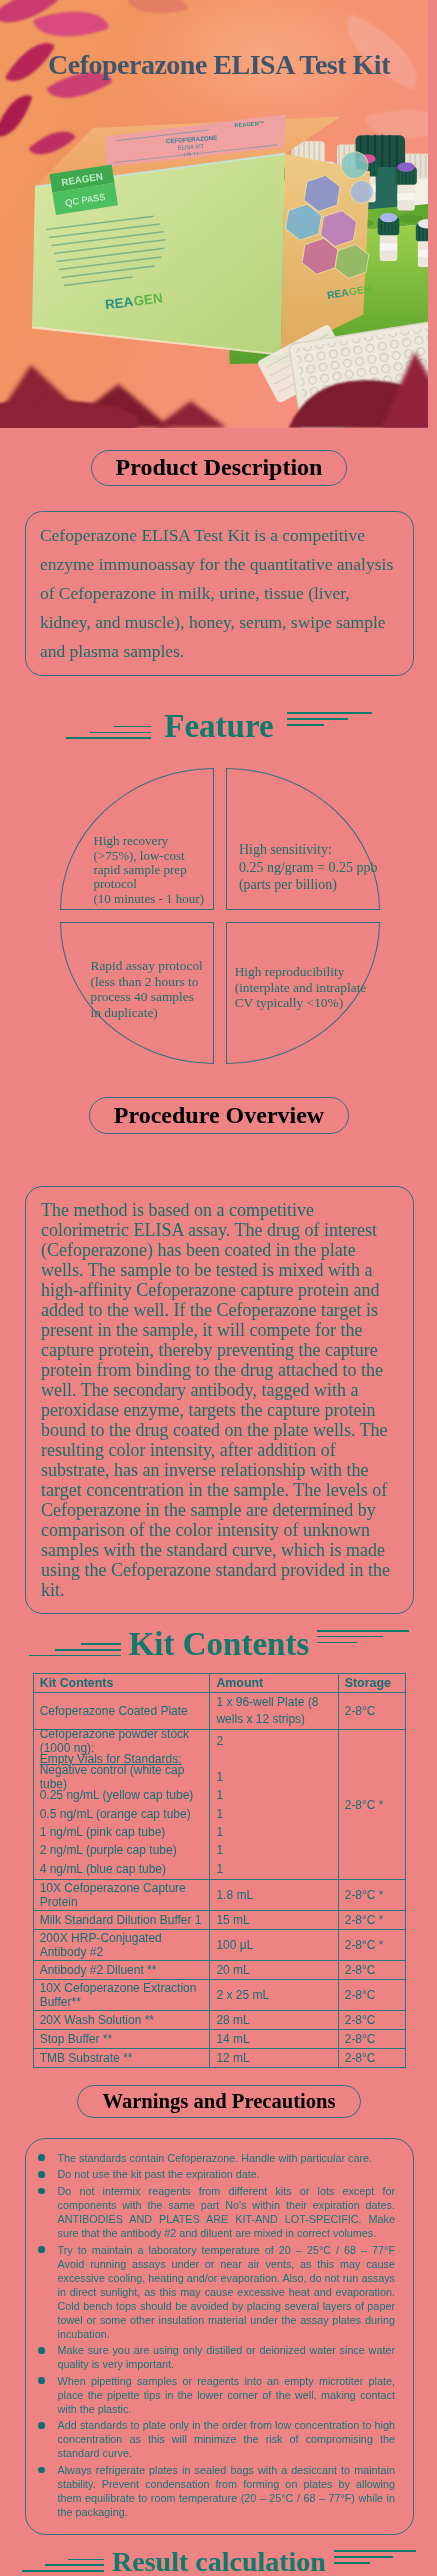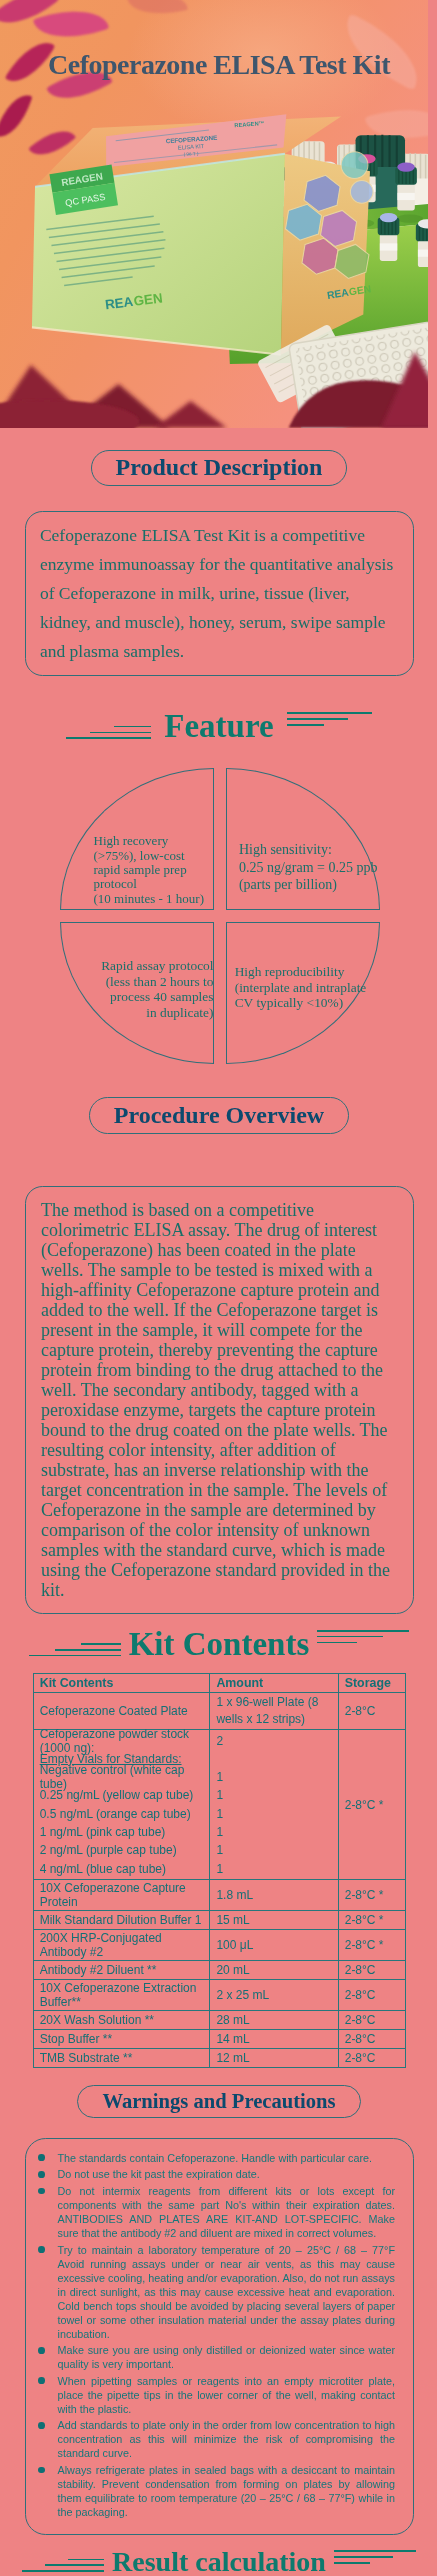--- a/index.html
+++ b/index.html
@@ -9,40 +9,40 @@
   .hero{position:relative;width:428px;height:428px;overflow:hidden;
         background:linear-gradient(118deg,#f09a5e 0%,#f1955f 22%,#f29267 42%,#f49272 60%,#f5917e 78%,#f69089 100%);}
   .hero-glow{position:absolute;left:129px;top:-31px;width:268px;height:170px;border-radius:50%;
              background:radial-gradient(closest-side,#f8b089aa,#f8b08900);}
   .leaf{position:absolute;border-radius:8% 100% 8% 100%;filter:blur(0.8px);}
   .hero-title{position:absolute;left:0;top:49px;width:438px;text-align:center;
               font-weight:bold;font-size:28px;letter-spacing:-0.5px;color:#3e566d;}
   .hero-svg{position:absolute;left:0;top:0;}
   
   .capsule{display:block;width:fit-content;margin:0 auto;padding:3.6px 24px;border:1.8px solid #2f6f7a;
-           border-radius:28px;color:#0c4a6e;font-weight:bold;white-space:nowrap;}
+           border-radius:28px;color:#000000;font-weight:bold;white-space:nowrap;}
   .heading-row{display:flex;align-items:center;justify-content:center;gap:8.2px;color:#0d7a6e;}
   .heading-row .ht{font-weight:bold;color:#0d7a6e;}
   .decor{display:flex;flex-direction:column;gap:4.1px;}
   .decor span{display:block;height:1.8px;background:#0d7a6e;}
   .decor.l{align-self:flex-end;margin-bottom:6.2px;align-items:flex-end;}
   .decor.r{align-self:flex-start;margin-top:4.1px;align-items:flex-start;}
   .textbox{box-sizing:border-box;width:389px;margin:0 auto;border:1.5px solid #2f6f7a;border-radius:17.5px;
            color:#186f68;}
   
   .quadrants{position:relative;width:319px;height:296px;margin:23px auto 0;}
   .q{position:absolute;width:154px;height:142px;border:1.5px solid #2f6f7a;box-sizing:border-box;}
   .q.tl{left:0;top:0;border-radius:100% 0 0 0;}
   .q.tr{left:166px;top:0;border-radius:0 100% 0 0;}
   .q.bl{left:0;top:154px;border-radius:0 0 0 100%;}
   .q.br{left:166px;top:154px;border-radius:0 0 100% 0;}
   .q p{position:absolute;margin:0;white-space:pre-line;color:#19706a;}
   .q.tl p{left:33px;bottom:3.1px;width:120px;font-size:13px;line-height:14.4px;}
   .q.tr p{left:12.4px;bottom:15.5px;width:142px;font-size:14px;line-height:17.5px;}
-  .q.bl p{left:30px;top:35px;width:123px;font-size:13.4px;line-height:15.5px;text-align:right;}
+  .q.bl p{left:30px;top:35px;width:123px;font-size:13.4px;line-height:15.5px;}
   .q.br p{left:8.2px;top:41px;width:145px;font-size:13.4px;line-height:15.5px;}
   
   table.kit{width:373px;margin:10.3px auto 0;border-collapse:collapse;font-family:"Liberation Sans",sans-serif;
             color:#147076;font-size:12px;}
   table.kit th,table.kit td{border:1px solid #27767c;padding:1px 6.2px;text-align:left;vertical-align:middle;}
   table.kit th{font-size:12.4px;height:16.5px;}
   td.amt-tall{line-height:17px;}
   .g-line{height:18.3px;display:flex;align-items:center;}
   .g-underline{text-decoration:underline;}
   

